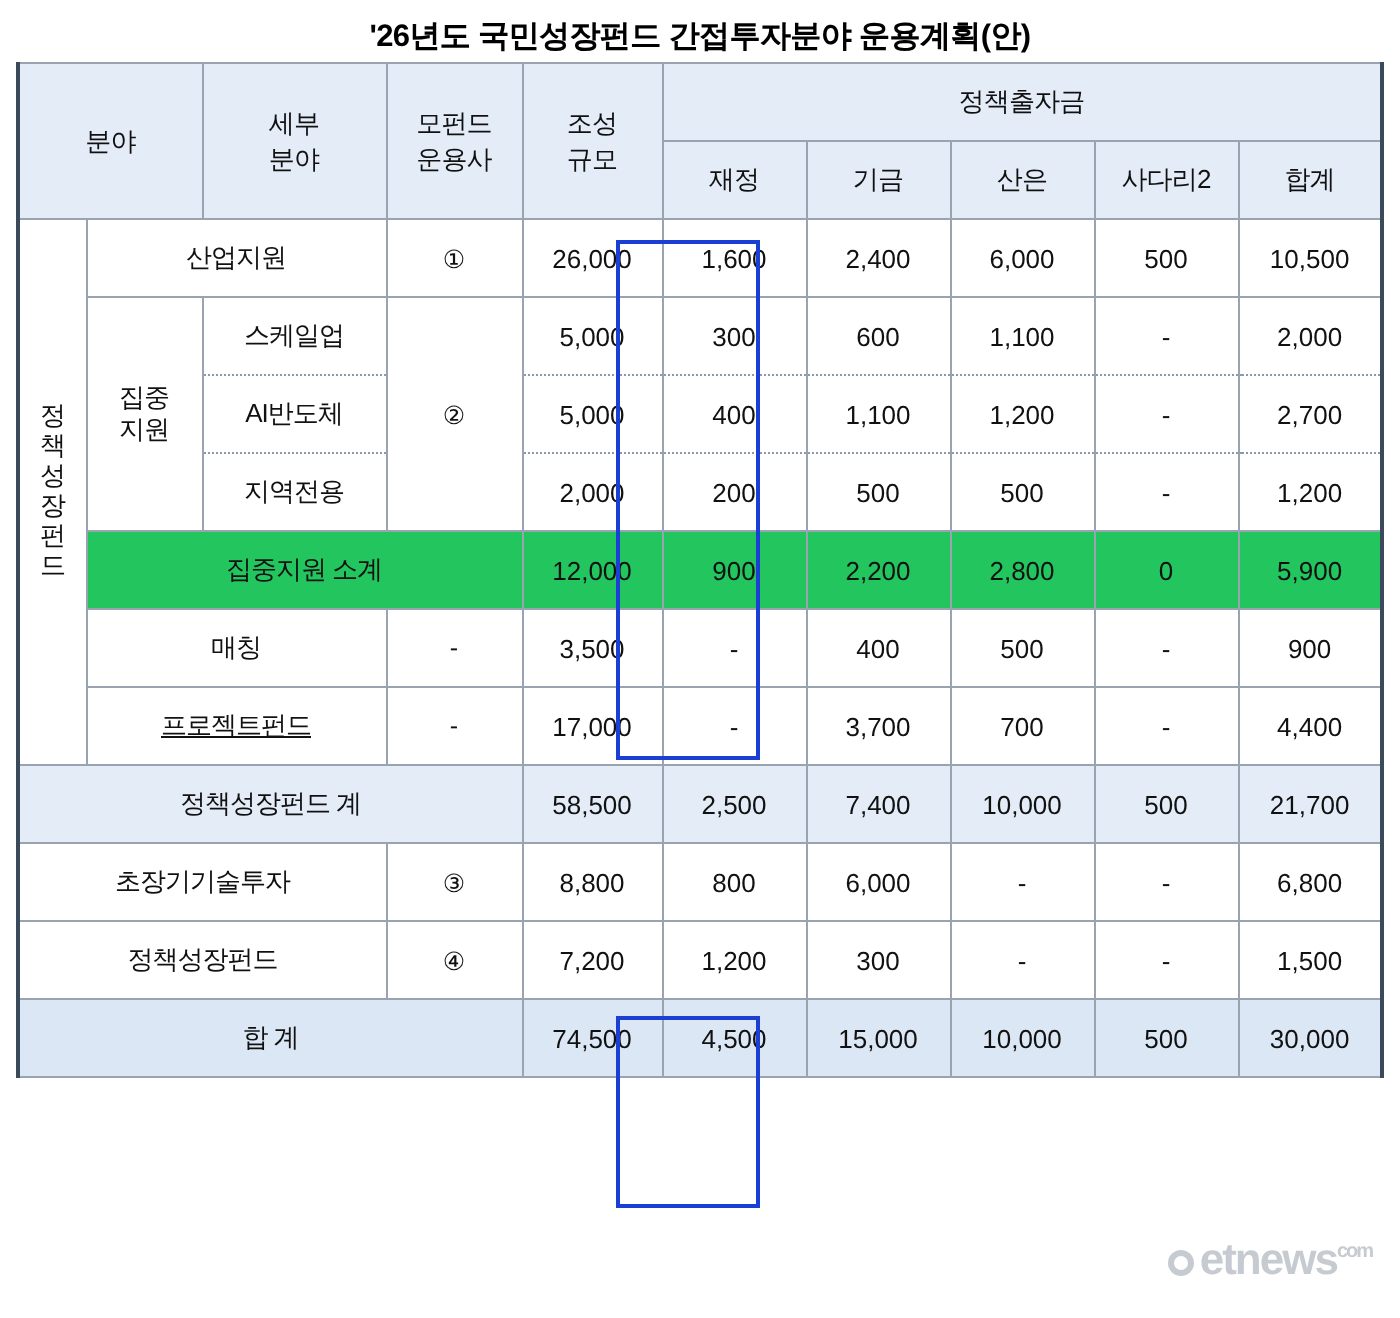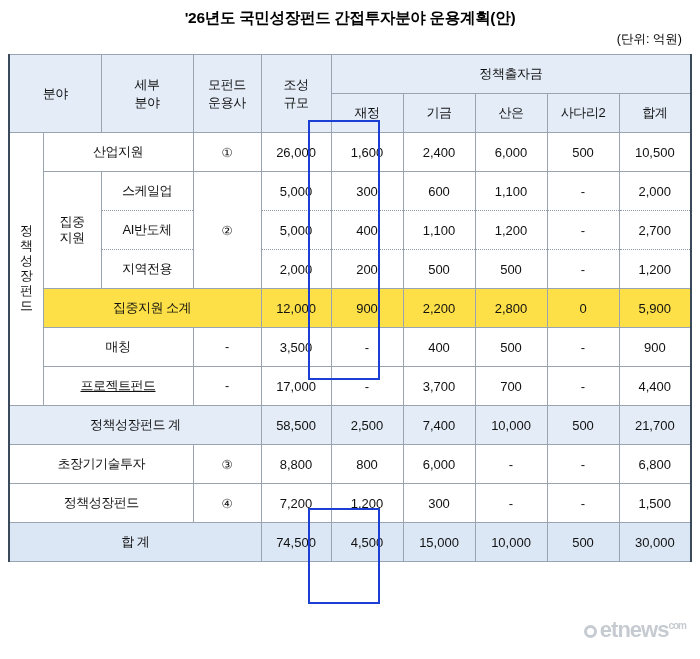--- a/index.html
+++ b/index.html
@@ -89,21 +89,21 @@
     margin: 0 auto;
     text-align: center;
   }
   .subgrp {
     font-size: 13px;
     letter-spacing: -0.5px;
     line-height: 1.2;
     width: 58px;
   }
   .shade {
-    background: #fde047;
+    background: #22c55e;
   }
   .sum-row td {
     background: #e3ecf7;
     font-weight: bold;
     margin-top: 45px;
   }
   .total-row td {
     background: #dce7f5;
     font-weight: bold;
   }
@@ -142,21 +142,20 @@
     vertical-align: -1px;
     box-sizing: border-box;
   }
 </style>
 </head>
 <body>
 
 <div class="page">
 
   <div class="doc-title">'26년도 국민성장펀드 간접투자분야 운용계획(안)</div>
-  <div class="unit-line">(단위: 억원)</div>
 
   <table class="fund">
     <colgroup>
       <col style="width:34px">
       <col style="width:58px">
       <col style="width:92px">
       <col style="width:68px">
       <col style="width:70px">
       <col style="width:72px">
       <col style="width:72px">

